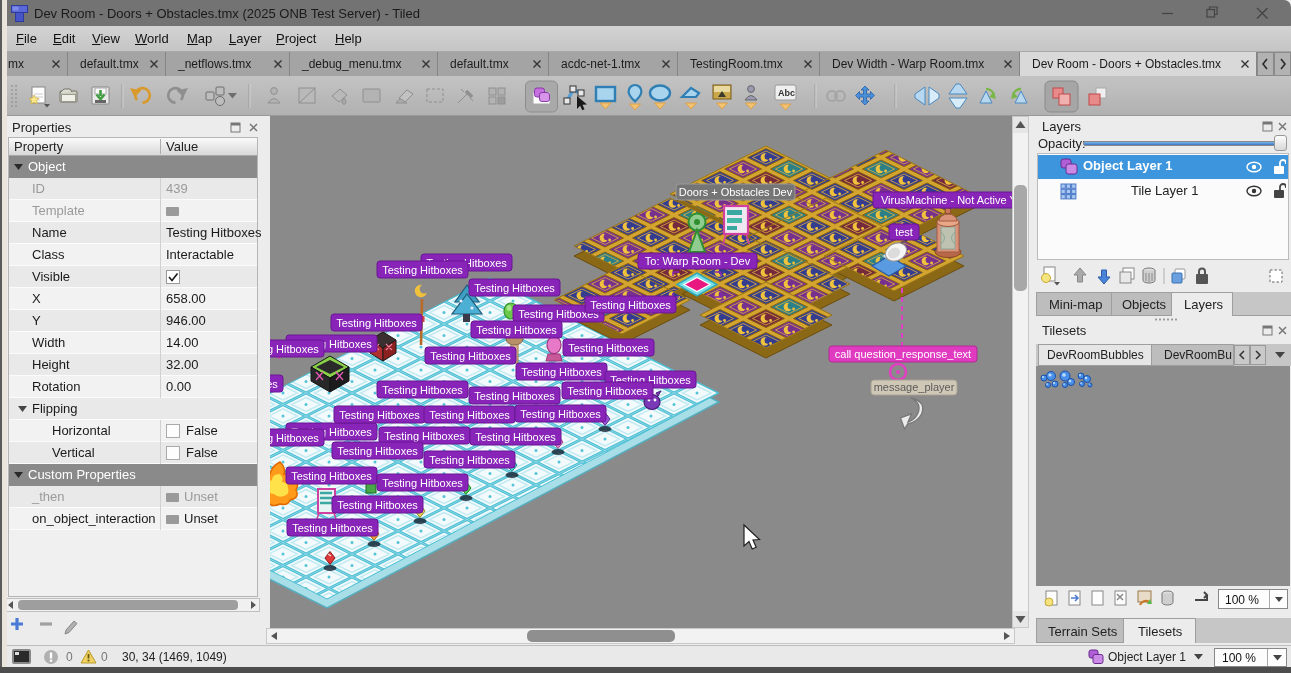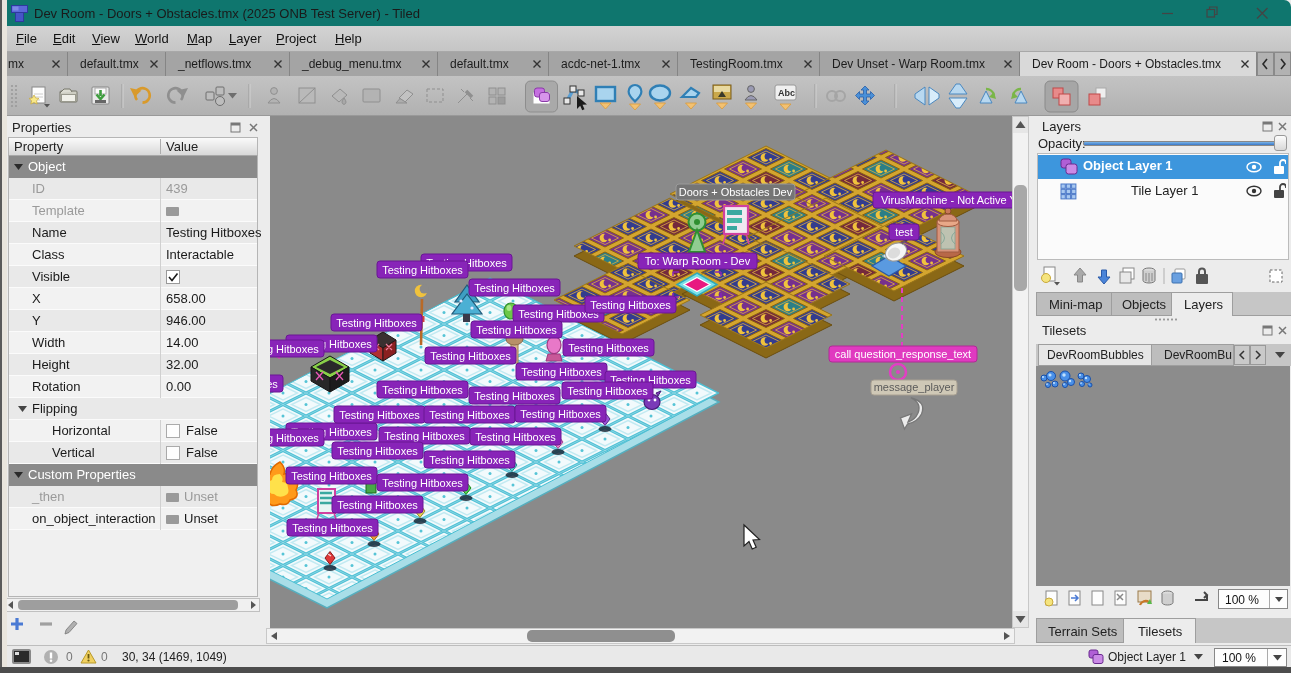--- a/index.html
+++ b/index.html
@@ -2,21 +2,21 @@
 <html><head><meta charset="utf-8"><style>
 *{margin:0;padding:0;box-sizing:border-box;}
 html,body{width:1291px;height:673px;overflow:hidden;font-family:"Liberation Sans",sans-serif;}
 body{position:relative;background:#ececec;}
 .abs{position:absolute;}
 .txt{position:absolute;white-space:nowrap;}
 </style></head><body>
 <div class="abs" style="left:0;top:0;width:2px;height:667px;background:#5a5a5a;z-index:50;"></div>
 <div class="abs" style="left:2px;top:0;width:5px;height:667px;background:#e9e5dd;z-index:50;"></div>
 
-<div class="abs" style="left:0;top:0;width:1291px;height:32px;background:#0f766e;border-radius:7px;">
+<div class="abs" style="left:0;top:0;width:1291px;height:32px;background:#737373;border-radius:7px;">
  <svg class="abs" style="left:11px;top:5px" width="17" height="17" viewBox="0 0 17 17">
    <rect x="0.5" y="0.5" width="16" height="7" fill="#5a68d8" stroke="#2e3a9e"></rect>
    <rect x="4.5" y="7.5" width="8" height="9" fill="#4656c8" stroke="#2e3a9e"></rect>
    <rect x="1.5" y="1.5" width="6" height="4" fill="#7d8ae8"></rect>
  </svg>
  <div class="txt" style="left:34px;top:6px;font-size:13px;color:#1a1a1a;">Dev Room - Doors + Obstacles.tmx (2025 ONB Test Server) - Tiled</div>
  <svg class="abs" style="left:1150px;top:0" width="141" height="26" viewBox="0 0 141 26">
    <line x1="12" y1="13.5" x2="23" y2="13.5" stroke="#444" stroke-width="1.2"></line>
    <rect x="57" y="9.5" width="7.5" height="7.5" fill="none" stroke="#444" stroke-width="1.2"></rect>
    <path d="M59.5 9.5 v-2.5 h7.5 v7.5 h-2.5" fill="none" stroke="#444" stroke-width="1.2"></path>
@@ -70,21 +70,21 @@
         <path d="M1.5 1.5 l7 7 M8.5 1.5 l-7 7" stroke="#333" stroke-width="1.4" fill="none"></path>
       </svg>
     </div>
     <div class="abs" style="left:678px;top:0;width:142px;height:24px;background:#a4a4a4;border-right:1px solid #858585;color:#1c1c1c;overflow:hidden;text-decoration:underline;">
       <span class="txt" style="left:12px;top:5px;font-size:12px;">TestingRoom.tmx</span>
       <svg class="abs" style="right:6px;top:7px" width="10" height="10" viewBox="0 0 10 10">
         <path d="M1.5 1.5 l7 7 M8.5 1.5 l-7 7" stroke="#333" stroke-width="1.4" fill="none"></path>
       </svg>
     </div>
     <div class="abs" style="left:820px;top:0;width:200px;height:24px;background:#a4a4a4;border-right:1px solid #858585;color:#1c1c1c;overflow:hidden;">
-      <span class="txt" style="left:12px;top:5px;font-size:12px;">Dev Unset - Warp Room.tmx</span>
+      <span class="txt" style="left:12px;top:5px;font-size:12px;">Dev Width - Warp Room.tmx</span>
       <svg class="abs" style="right:6px;top:7px" width="10" height="10" viewBox="0 0 10 10">
         <path d="M1.5 1.5 l7 7 M8.5 1.5 l-7 7" stroke="#333" stroke-width="1.4" fill="none"></path>
       </svg>
     </div>
     <div class="abs" style="left:1020px;top:0;width:237px;height:24px;background:#d9d9d9;border-right:1px solid #858585;color:#1c1c1c;overflow:hidden;">
       <span class="txt" style="left:12px;top:5px;font-size:12px;">Dev Room - Doors + Obstacles.tmx</span>
       <svg class="abs" style="right:6px;top:7px" width="10" height="10" viewBox="0 0 10 10">
         <path d="M1.5 1.5 l7 7 M8.5 1.5 l-7 7" stroke="#333" stroke-width="1.4" fill="none"></path>
       </svg>
     </div>

